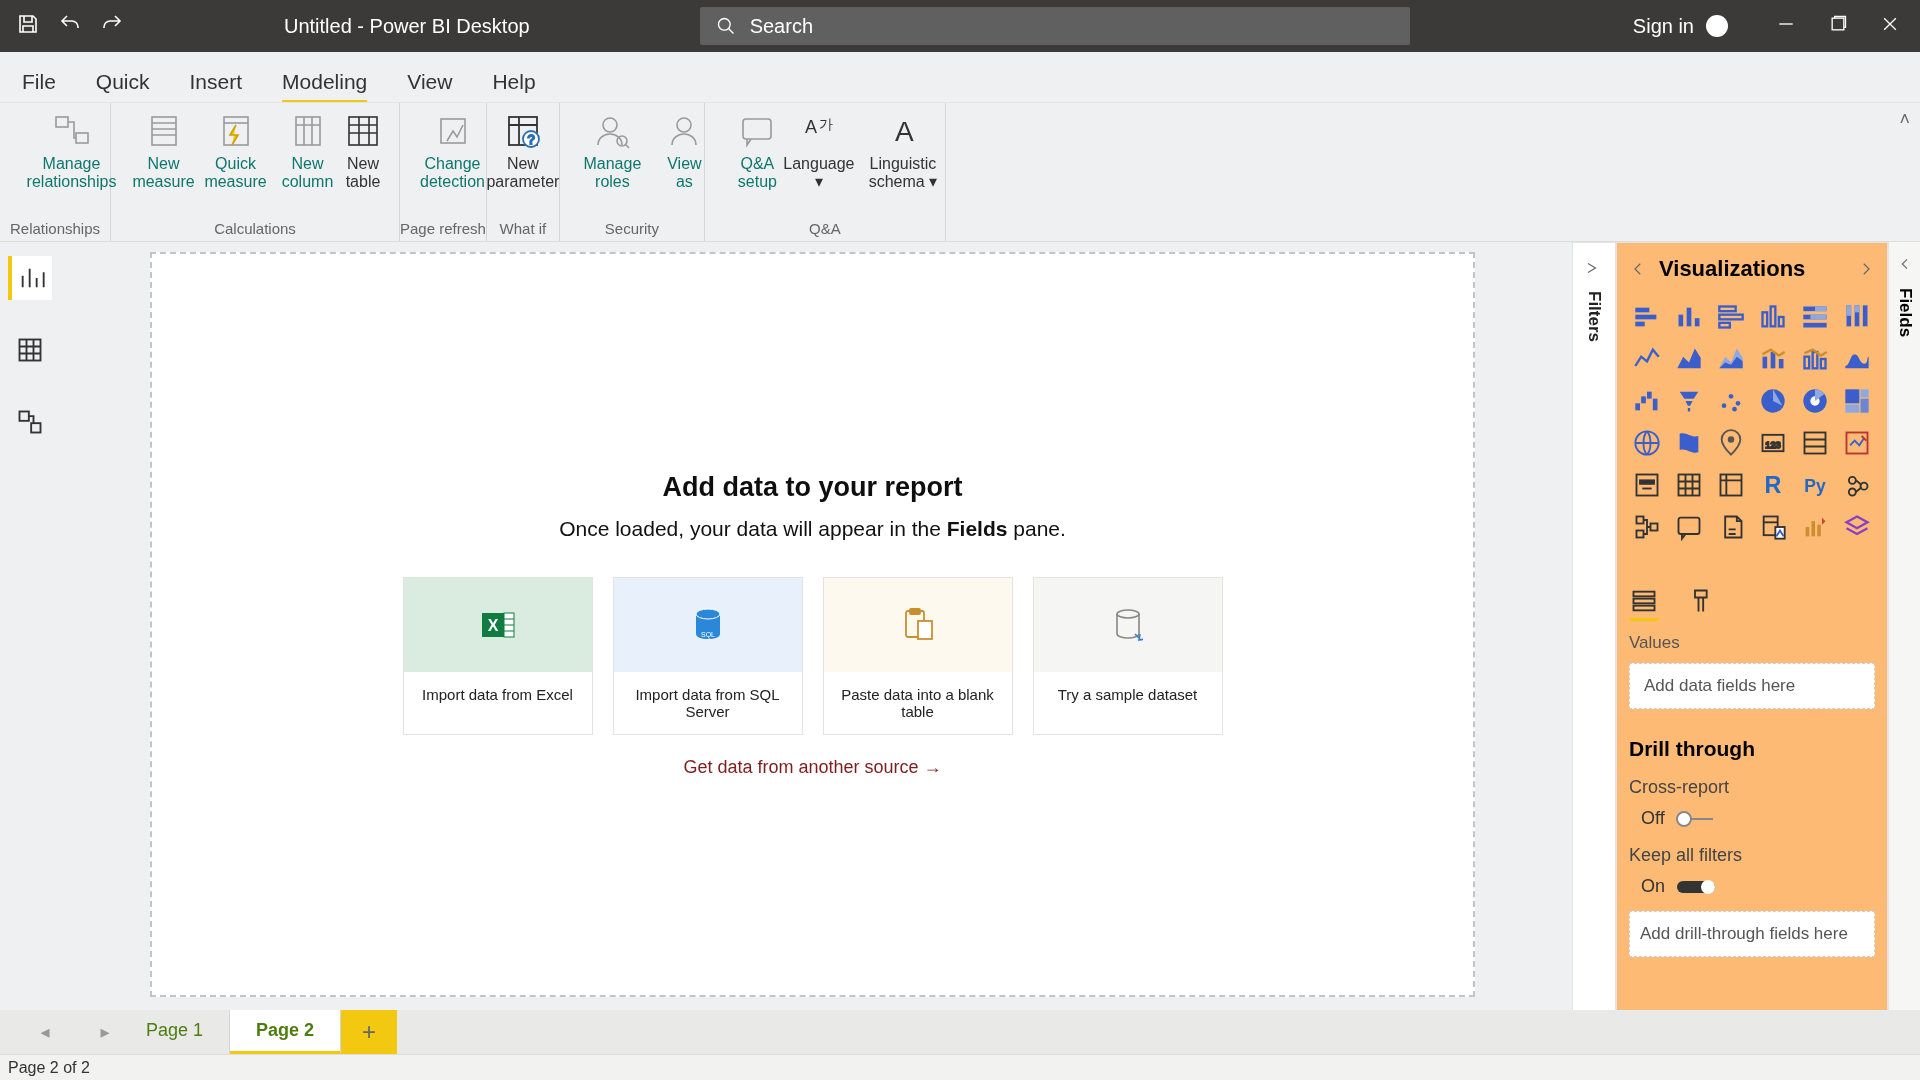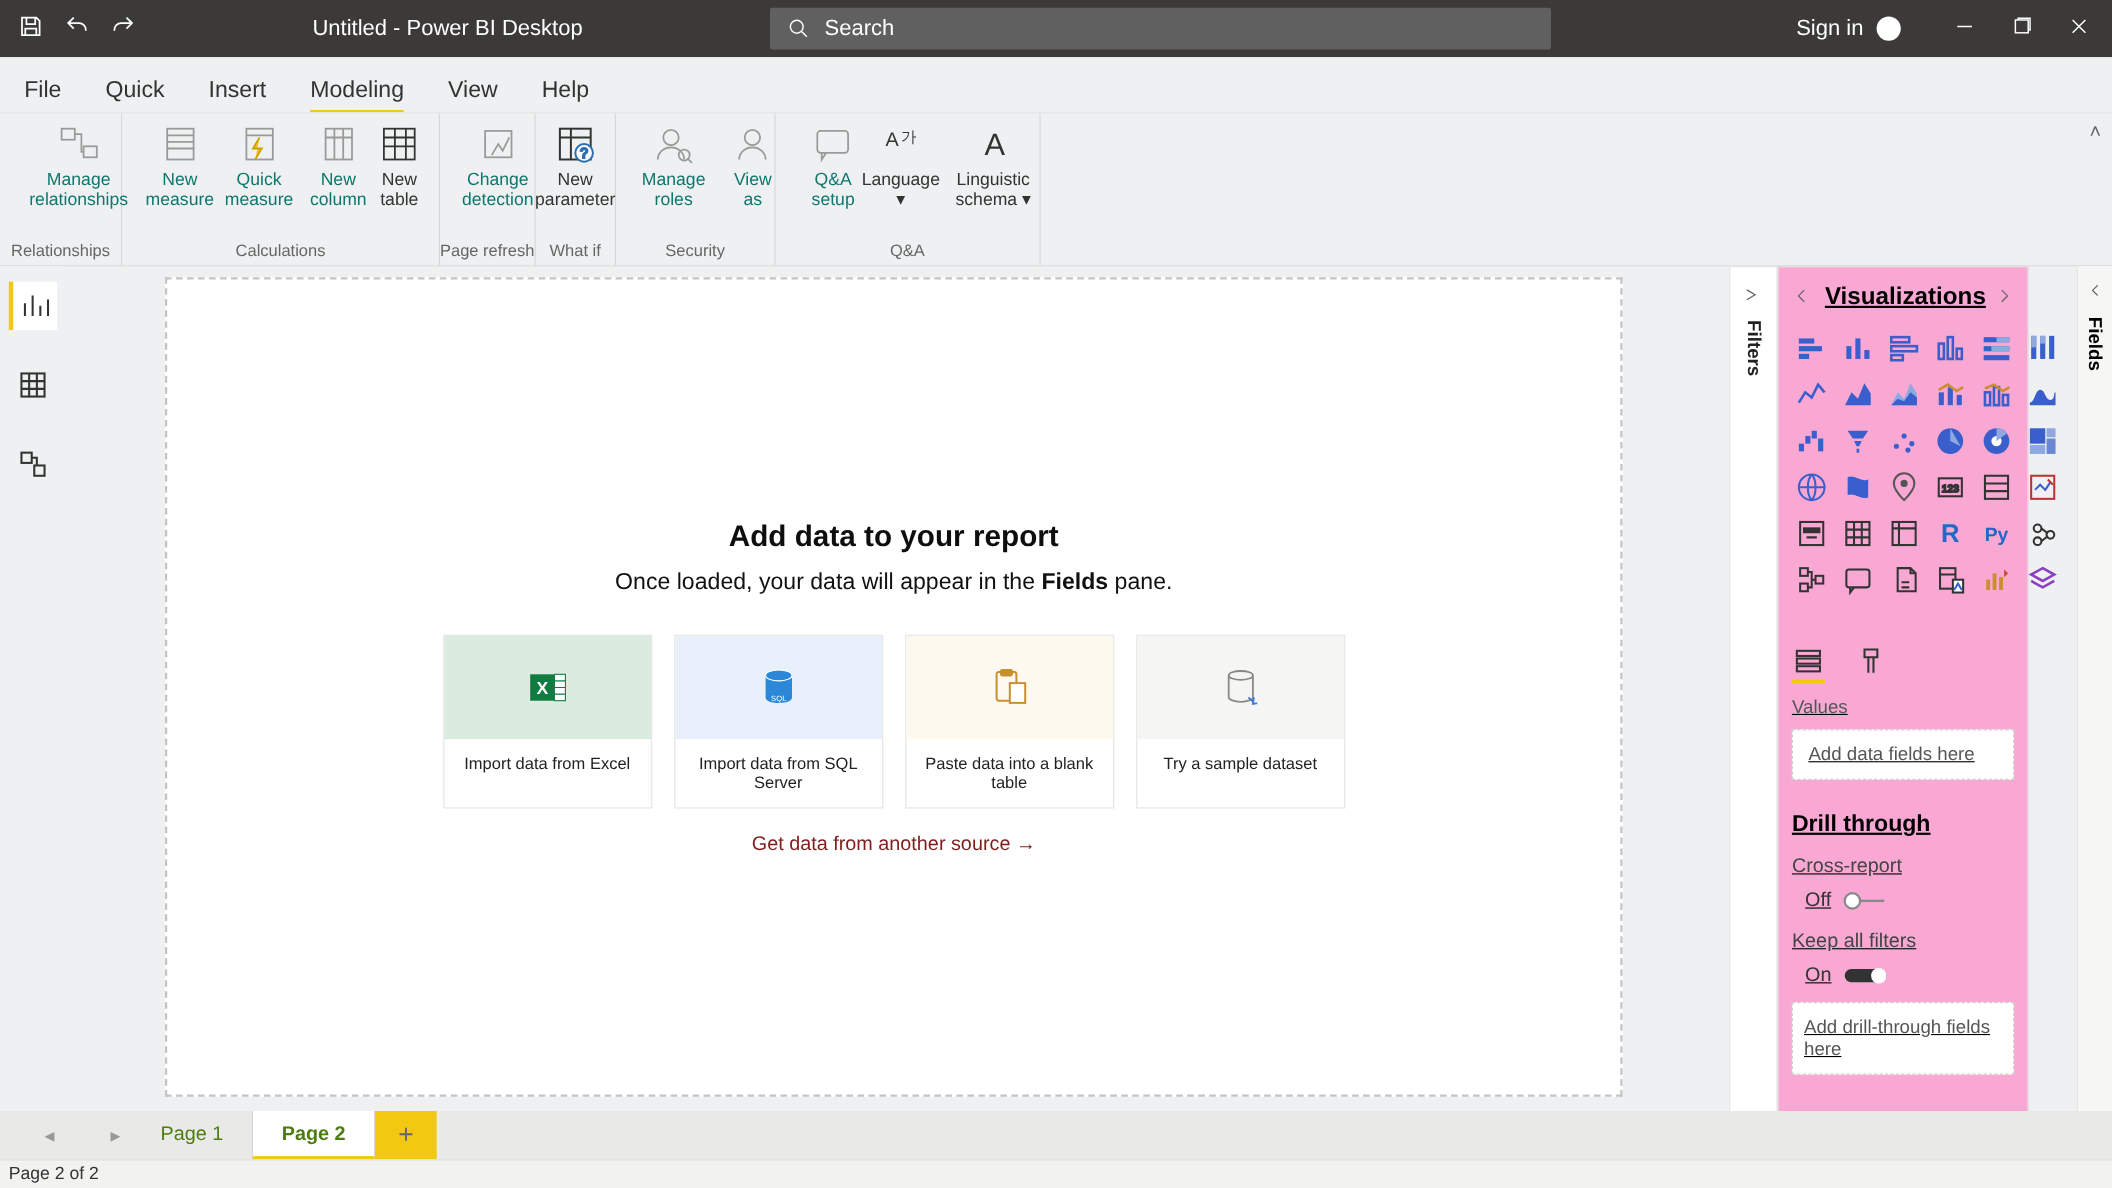--- a/index.html
+++ b/index.html
@@ -55,21 +55,21 @@
   .card.paste .top { background: #fdf9ef; }
   .card.sample .top { background: #f5f5f3; }
   .get-another { margin-top: 22px; font-size: 18px; color: #7f1d1d; cursor: pointer; }
 
   
   .filters-pane { position: absolute; left: 1572px; top: 242px; width: 44px; height: 778px; background: #fff; border: 1px solid #e3e3e3; display: flex; flex-direction: column; align-items: center; padding-top: 16px; gap: 14px; }
   .filters-pane svg { width: 18px; height: 18px; stroke: #666; fill: none; stroke-width: 1.6; }
   .filters-pane .vlabel { writing-mode: vertical-rl; font-size: 17px; color: #222; font-weight: 600; }
 
   
-  .viz-pane { position: absolute; left: 1616px; top: 242px; width: 228px; height: 778px; background: #f9a8d4; border: 1px solid #e3e3e3; padding: 0 12px; overflow: visible; text-decoration: underline; }
+  .viz-pane { position: absolute; left: 1616px; top: 242px; width: 272px; height: 778px; background: #fdba74; border: 1px solid #e3e3e3; padding: 0 12px; overflow: visible; }
   .viz-pane .pane-head { display: flex; align-items: center; height: 52px; }
   .viz-pane .pane-head svg { width: 18px; height: 18px; stroke: #666; fill: none; stroke-width: 1.6; }
   .viz-pane .pane-title { font-size: 22px; font-weight: 600; margin-left: 12px; flex: 1; }
   .viz-grid { display: grid; grid-template-columns: repeat(6, 36px); grid-auto-rows: 36px; gap: 6px 6px; margin-top: 4px; }
   .viz-grid .vicn { width: 36px; height: 36px; display: flex; align-items: center; justify-content: center; cursor: pointer; }
   .viz-grid svg { width: 28px; height: 28px; }
   .viz-more { display: flex; gap: 6px; margin-top: 4px; }
   .toolbar2 { display: flex; gap: 28px; margin-top: 20px; align-items: flex-start; }
   .toolbar2 .tbtn { display: flex; flex-direction: column; align-items: center; cursor: pointer; position: relative; }
   .toolbar2 .tbtn svg { width: 30px; height: 28px; }

